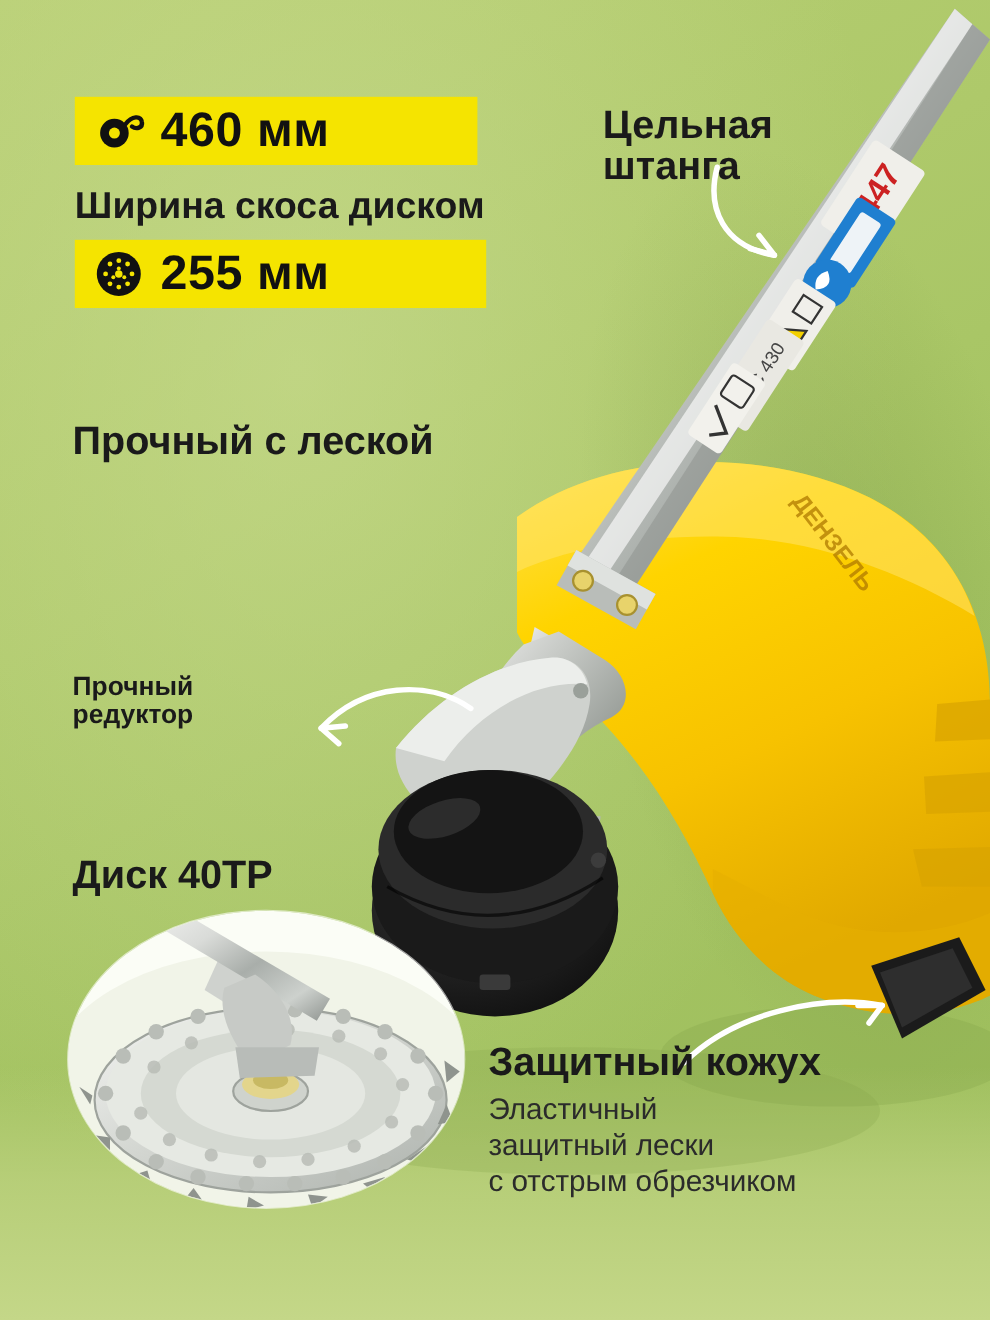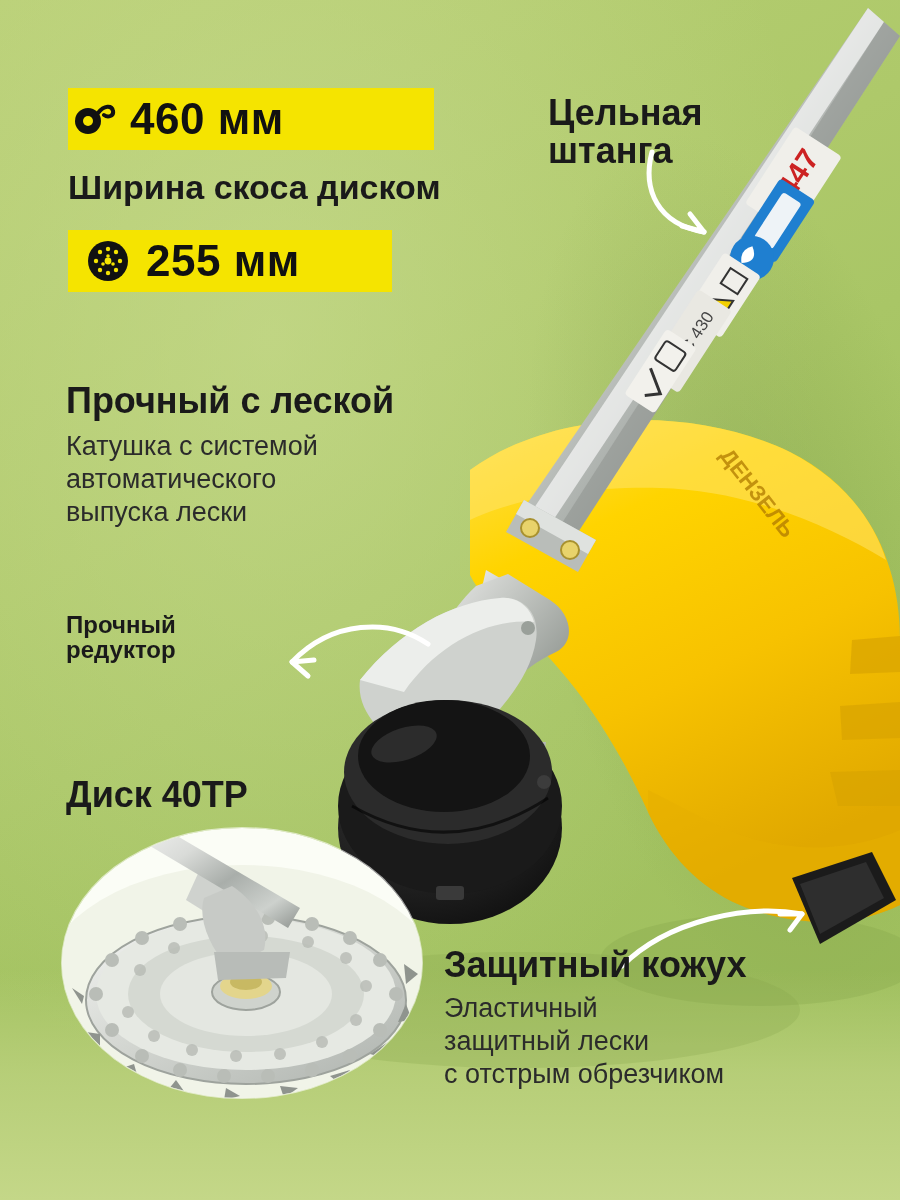--- a/index.html
+++ b/index.html
@@ -57,31 +57,32 @@
     left: 68px; top: 40px;
     font-size: 34px;
   }
   #spec-line-badge {
     position: absolute;
     left: 68px; top: 88px;
     width: 366px; height: 62px;
     background: #f5e400;
     display: flex;
     align-items: center;
+    padding-left: 16px;
     box-sizing: border-box;
   }
   #spec-disc-title {
     position: absolute;
     left: 68px; top: 170px;
     font-size: 34px;
   }
   #spec-disc-badge {
     position: absolute;
-    left: 68px; top: 230px;
-    width: 324px; height: 62px;
+    left: 68px; top: 218px;
+    width: 374px; height: 62px;
     background: #f5e400;
     display: flex;
     align-items: center;
     padding-left: 16px;
     box-sizing: border-box;
   }
   .badge-value {
     font-size: 44px;
     font-weight: bold;
     color: #111;
@@ -414,23 +415,20 @@
       </g>
       <circle cx="24" cy="24" r="3.4" fill="#f5e400"></circle>
     </svg>
     <span class="badge-value">255 мм</span>
   </div>
 
   <div class="heading" id="rod-label" style="white-space:pre-line;">Цельная
 штанга</div>
 
   <div class="heading" id="spool-title">Прочный с леской</div>
-  <div class="subtext" id="spool-desc" style="white-space:pre-line;">Катушка с системой
-автоматического
-выпуска лески</div>
 
   <div class="heading" id="gear-title" style="white-space:pre-line;">Прочный
 редуктор</div>
 
   <div class="heading" id="disc-title">Диск 40TP</div>
 
   <div class="heading" id="guard-title">Защитный кожух</div>
   <div class="subtext" id="guard-desc" style="white-space:pre-line;">Эластичный
 защитный лески
 с отстрым обрезчиком</div>

